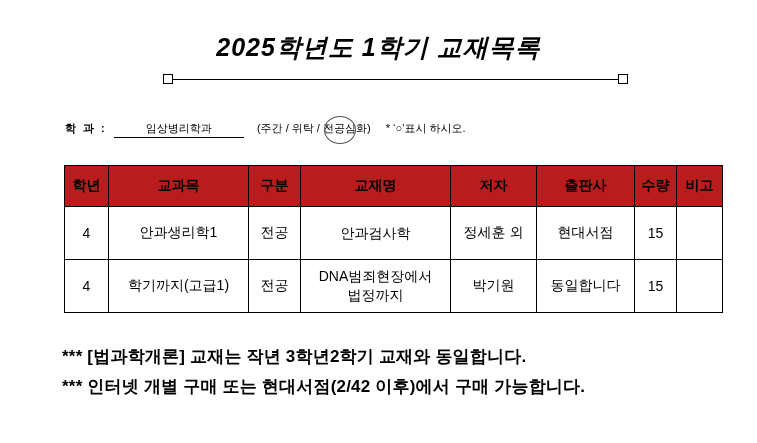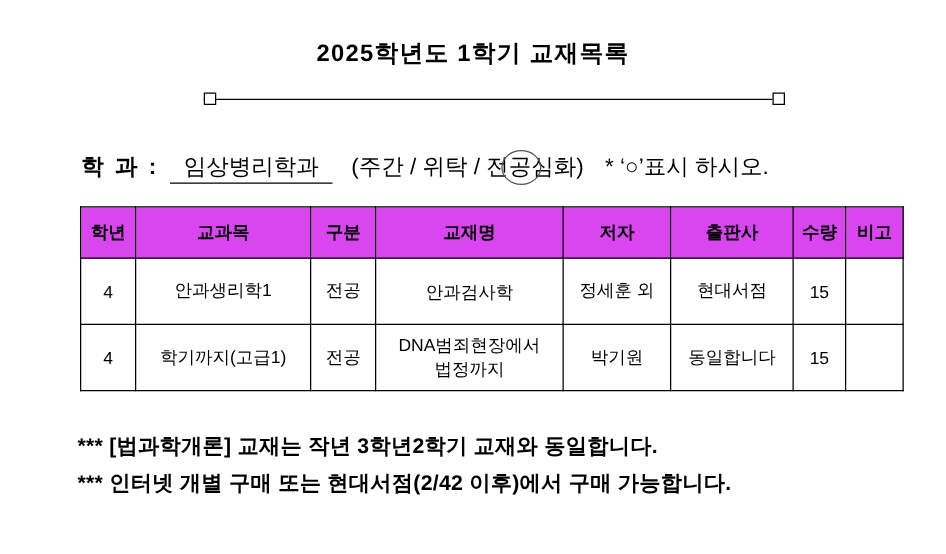--- a/index.html
+++ b/index.html
@@ -23,25 +23,26 @@
 
   
   .title-block {
     position: absolute;
     left: 0;
     top: 34px;
     width: 757px;
     text-align: center;
   }
   .doc-title {
-    font-size: 19px;
+    font-size: 25px;
     font-weight: bold;
     letter-spacing: 1px;
     line-height: 1.1;
     display: inline-block;
+    font-style: italic;
   }
   .title-rule {
     position: absolute;
     left: 163px;
     top: 74px;
     width: 465px;
     height: 11px;
   }
   .rule-line {
     position: absolute;
@@ -62,21 +63,21 @@
   }
   .rule-cap.left { left: 0; }
   .rule-cap.right { right: 0; }
 
   
   .dept-line {
     position: absolute;
     left: 65px;
     top: 121px;
     width: 640px;
-    font-size: 18px;
+    font-size: 11px;
     white-space: nowrap;
   }
   .dept-label {
     font-weight: bold;
     letter-spacing: 2px;
   }
   .dept-value {
     display: inline-block;
     min-width: 118px;
     text-align: center;
@@ -118,21 +119,21 @@
     width: 628px;
   }
   table.booklist th,
   table.booklist td {
     border: 1px solid #000;
     text-align: center;
     vertical-align: middle;
     padding: 0 2px;
   }
   table.booklist thead th {
-    background: #d946ef;
+    background: #b91c1c;
     font-size: 14px;
     font-weight: bold;
     height: 40px;
   }
   table.booklist tbody td {
     height: 52px;
     font-size: 14px;
   }
   td.c-title { font-size: 14.5px; margin-top: 40px; }
   td.c-book  { font-size: 11.5px; line-height: 1.35; }

